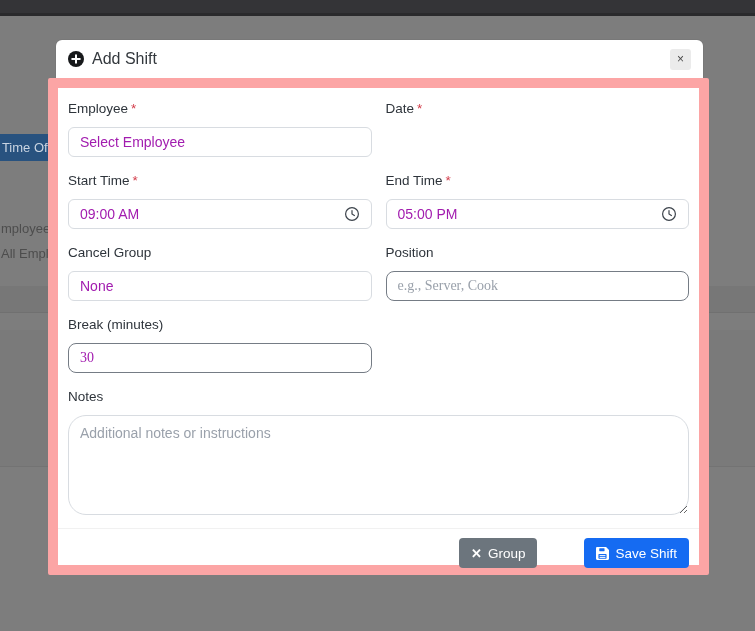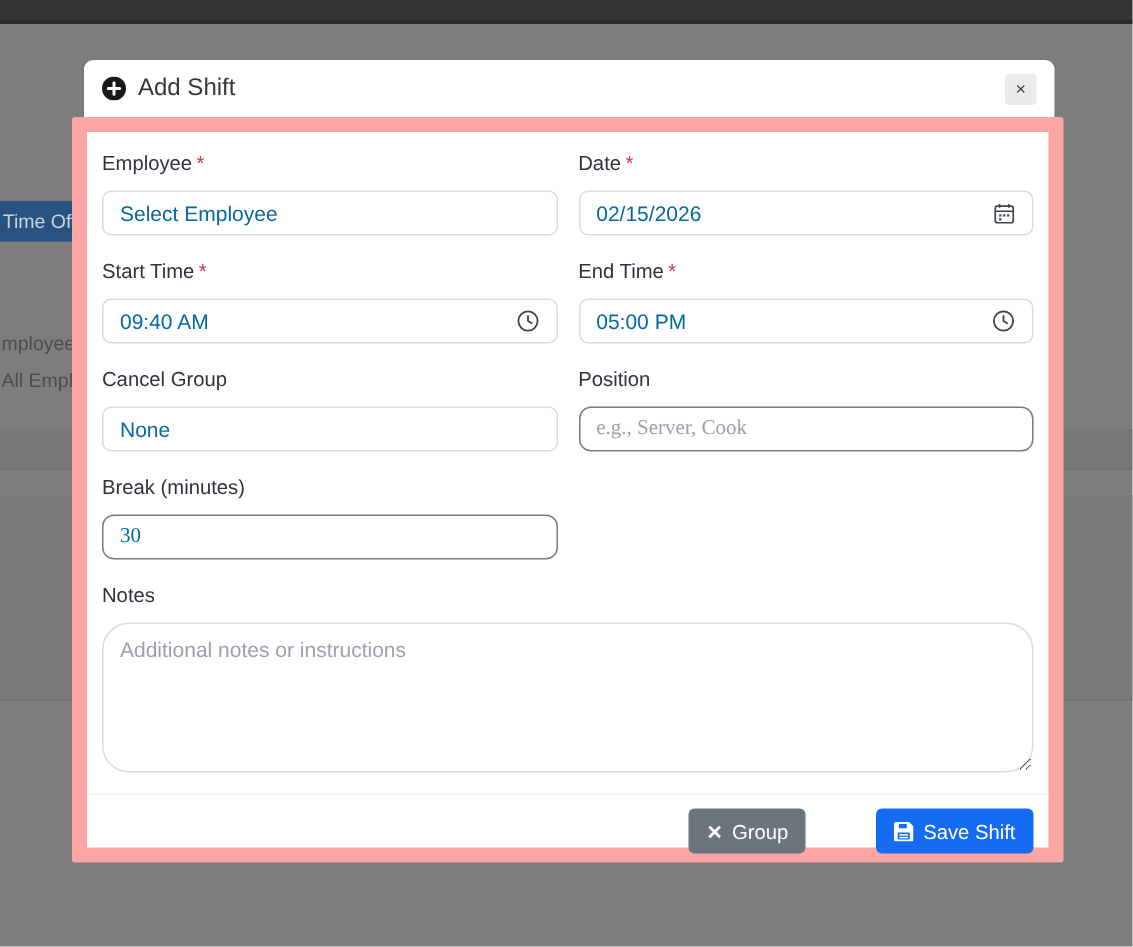--- a/index.html
+++ b/index.html
@@ -40,21 +40,21 @@
     position:absolute;left:48px;top:78px;width:661px;height:497px;box-sizing:border-box;
     border:10px solid #fca5a5;background:#ffffff;padding:12px 10px 0;border-radius:2px;
   }
   .form-grid{display:grid;grid-template-columns:1fr 1fr;column-gap:14px;}
   .group{margin-bottom:15px;}
   .group.full{grid-column:1 / -1;margin-bottom:0;}
   .field-label{display:block;font-size:13.5px;line-height:18px;color:#2e343b;margin-bottom:9px;}
   .req{color:#d23b49;margin-left:3px;}
   .control{
     height:30px;box-sizing:border-box;border:1px solid #d8dce1;border-radius:6px;background:#fff;
-    display:flex;align-items:center;padding:0 11px;font-size:14px;color:#0369a1;width:100%;
+    display:flex;align-items:center;padding:0 11px;font-size:14px;color:#a21caf;width:100%;
   }
   .control.dark{border-color:#757c85;border-radius:8px;}
   .control .right-icon{margin-left:auto;display:flex;align-items:center;cursor:pointer;}
   input.control{font-family:Liberation Serif, serif;display:block;}
   input::placeholder,textarea::placeholder{color:#9aa1ab;opacity:1;}
   textarea.notes-area{
     width:100%;height:100px;box-sizing:border-box;border:1px solid #d8dce1;border-radius:18px;
     padding:9px 11px;font-size:14px;font-family:"Liberation Sans", sans-serif;color:#2e343b;resize:vertical;
   }
   .modal-footer{
@@ -98,41 +98,26 @@
 
     <div class="group">
       <span class="field-label"><span>Employee</span><span class="req">*</span></span>
       <div class="control">
         <span>Select Employee</span>
       </div>
     </div>
 
     <div class="group">
       <span class="field-label"><span>Date</span><span class="req">*</span></span>
-      <div class="control">
-        <span>02/15/2026</span>
-        <span class="right-icon">
-          <svg width="15" height="15" viewBox="0 0 16 16" fill="none" stroke="#3c434b" stroke-width="1.2">
-              <rect x="1.6" y="2.6" width="12.8" height="11.8" rx="1.6"></rect>
-              <line x1="1.6" y1="6.2" x2="14.4" y2="6.2"></line>
-              <line x1="4.6" y1="1" x2="4.6" y2="3.8"></line>
-              <line x1="11.4" y1="1" x2="11.4" y2="3.8"></line>
-              <rect x="4.4" y="8.4" width="1.6" height="1.6" fill="#3c434b" stroke="none"></rect>
-              <rect x="7.2" y="8.4" width="1.6" height="1.6" fill="#3c434b" stroke="none"></rect>
-              <rect x="10" y="8.4" width="1.6" height="1.6" fill="#3c434b" stroke="none"></rect>
-              <rect x="4.4" y="11.2" width="1.6" height="1.6" fill="#3c434b" stroke="none"></rect>
-            </svg>
-        </span>
-      </div>
     </div>
 
     <div class="group">
       <span class="field-label"><span>Start Time</span><span class="req">*</span></span>
       <div class="control">
-        <span>09:40 AM</span>
+        <span>09:00 AM</span>
         <span class="right-icon">
           <svg width="16" height="16" viewBox="0 0 16 16" fill="none" stroke="#3c434b" stroke-width="1.2">
               <circle cx="8" cy="8" r="6.4"></circle>
               <path d="M8 4.6V8l2.4 1.5" stroke-linecap="round"></path>
             </svg>
         </span>
       </div>
     </div>
 
     <div class="group">

